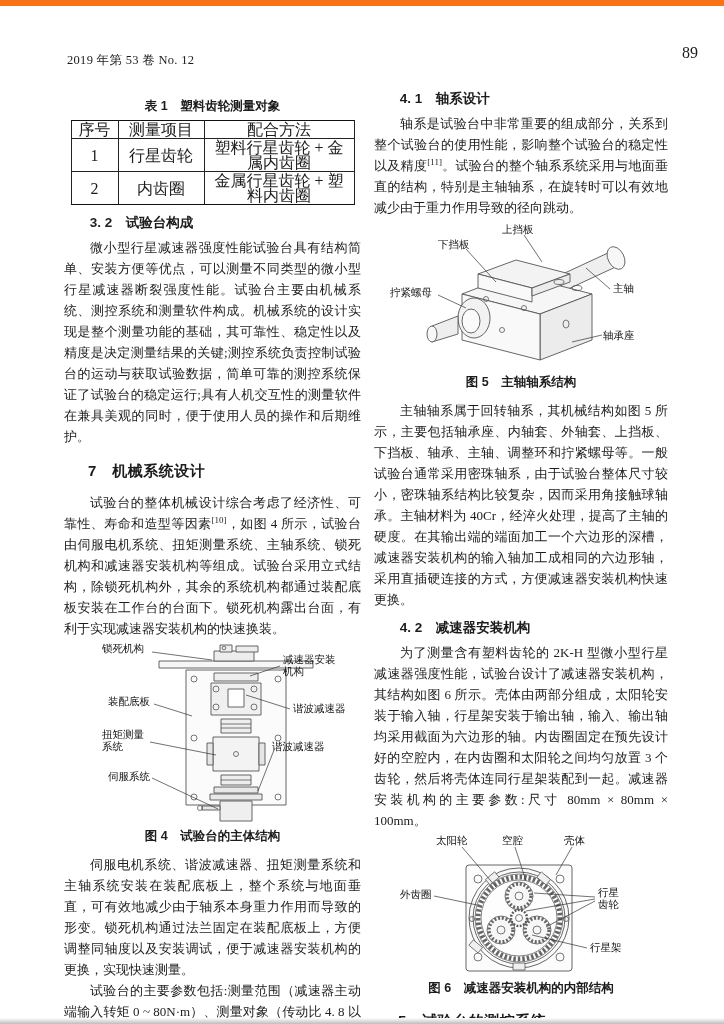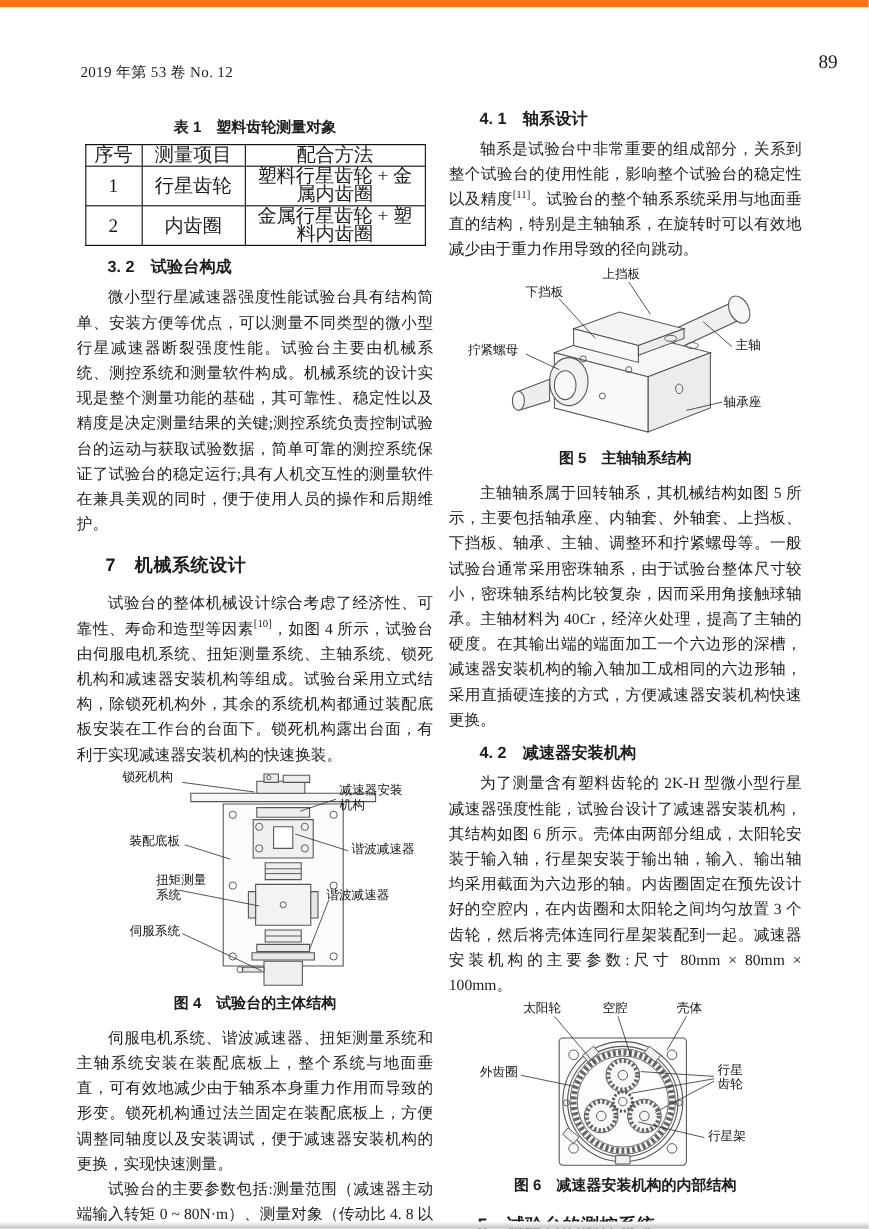--- a/index.html
+++ b/index.html
@@ -128,21 +128,21 @@
           <line x1="226" y1="66" x2="182" y2="52"></line>
           <line x1="86" y1="99" x2="152" y2="112"></line>
           <line x1="210" y1="107" x2="194" y2="148"></line>
           <line x1="88" y1="135" x2="154" y2="166"></line>
         </g>
       </svg>
       <span class="fig-label" style="left:38px; top:0px;">锁死机构</span>
       <span class="fig-label" style="left:219px; top:11px; width:56px;">减速器安装机构</span>
       <span class="fig-label" style="left:44px; top:53px;">装配底板</span>
       <span class="fig-label" style="left:229px; top:60px;">谐波减速器</span>
-      <span class="fig-label" style="left:38px; top:86px; width:46px;margin-left:28px;">扭矩测量系统</span>
+      <span class="fig-label" style="left:38px; top:86px; width:46px;">扭矩测量系统</span>
       <span class="fig-label" style="left:208px; top:98px;">谐波减速器</span>
       <span class="fig-label" style="left:44px; top:128px;">伺服系统</span>
     </div>
     <div class="fig-caption">图 4　试验台的主体结构</div>
 
     <p class="p">伺服电机系统、谐波减速器、扭矩测量系统和主轴系统安装在装配底板上，整个系统与地面垂直，可有效地减少由于轴系本身重力作用而导致的形变。锁死机构通过法兰固定在装配底板上，方便调整同轴度以及安装调试，便于减速器安装机构的更换，实现快速测量。</p>
     <p class="p">试验台的主要参数包括:测量范围（减速器主动端输入转矩 0 ~ 80N·m）、测量对象（传动比 4. 8 以下的微小型减速器）、测量项目（断裂强度）、测量精度（ ±0. 1% F. S）。</p>
   </div>
 
   <div class="col col-right">

